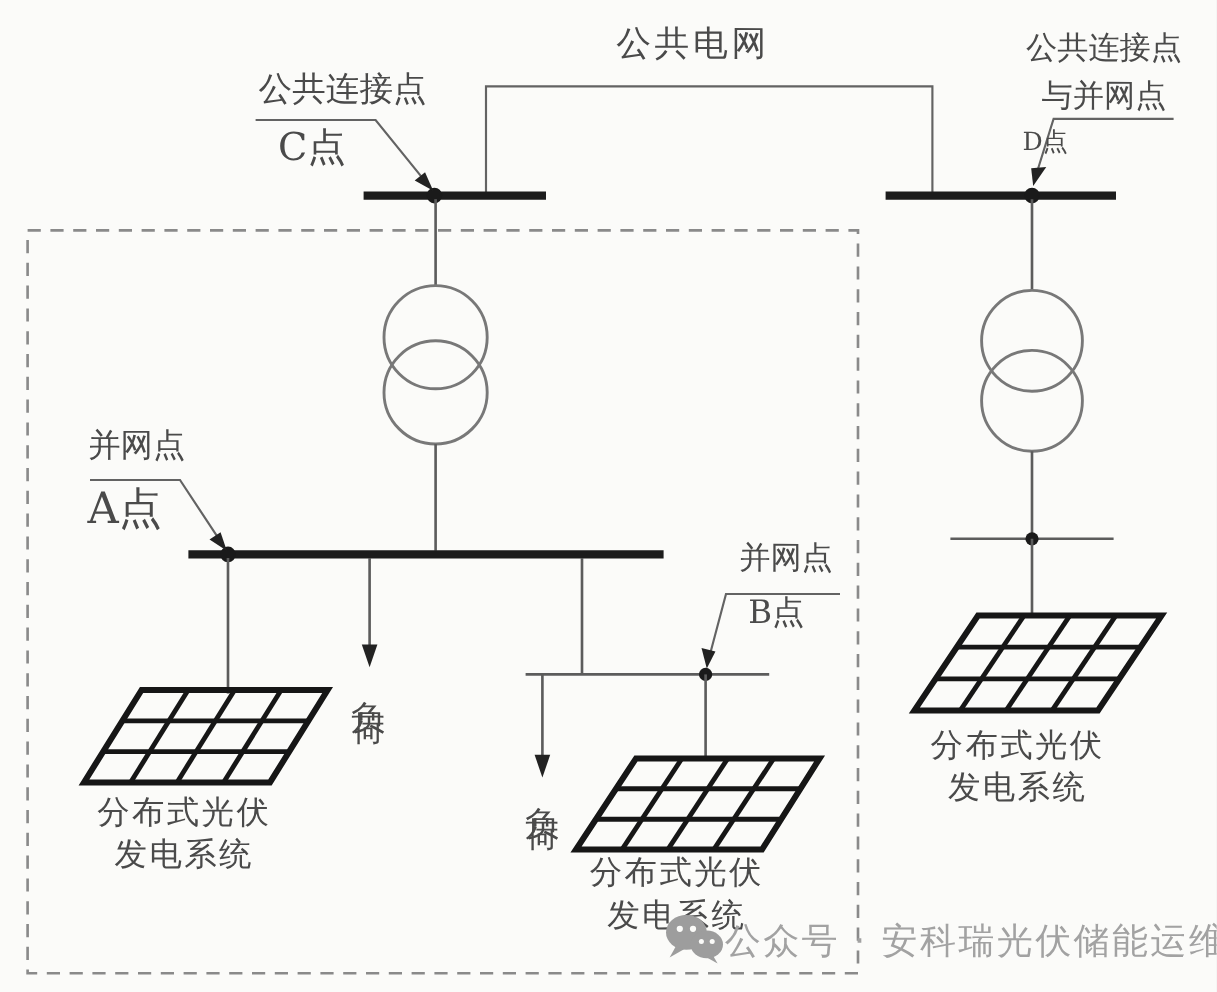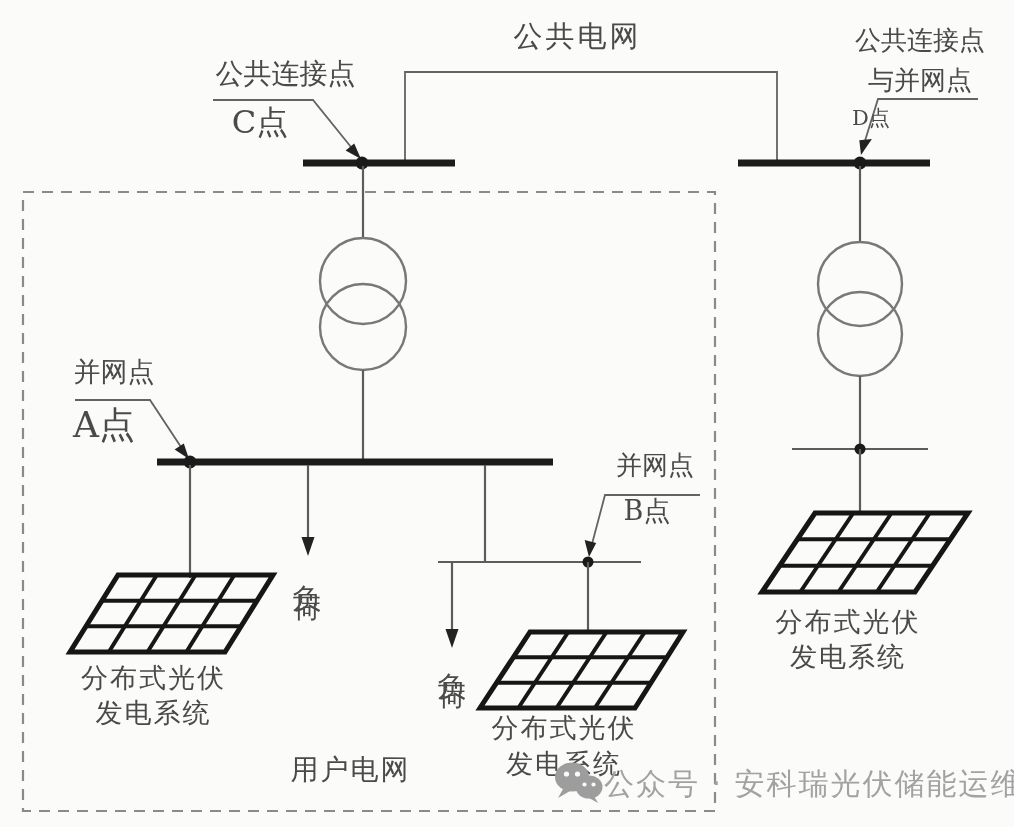--- a/index.html
+++ b/index.html
@@ -151,21 +151,20 @@
 
   <div class="lbl" style="left:66px;top:662px;width:175px;font-size:27px;letter-spacing:2px;">分布式光伏</div>
   <div class="lbl" style="left:66px;top:697px;width:175px;font-size:27px;letter-spacing:2px;">发电系统</div>
 
   <div class="lbl" style="left:478px;top:712px;width:172px;font-size:27px;letter-spacing:2px;">分布式光伏</div>
   <div class="lbl" style="left:478px;top:748px;width:172px;font-size:27px;letter-spacing:2px;">发电系统</div>
 
   <div class="lbl" style="left:762px;top:606px;width:172px;font-size:27px;letter-spacing:2px;">分布式光伏</div>
   <div class="lbl" style="left:762px;top:641px;width:172px;font-size:27px;letter-spacing:2px;">发电系统</div>
 
-  <div class="lbl" style="left:278px;top:754px;width:145px;font-size:28px;letter-spacing:2px;">用户电网</div>
 
   <svg style="left:552px;top:760px;" width="52" height="46" viewBox="0 0 52 46">
     <ellipse cx="20" cy="17" rx="17" ry="14.5" fill="#9d9d9d"></ellipse>
     <path d="M11,29 L6,38 L18,31 Z" fill="#9d9d9d"></path>
     <ellipse cx="37" cy="27" rx="13.5" ry="11.5" fill="#9d9d9d"></ellipse>
     <path d="M42,36 L46,43 L37,38 Z" fill="#9d9d9d"></path>
     <circle cx="14.5" cy="14" r="2.6" fill="#fbfbf9"></circle>
     <circle cx="25.5" cy="14" r="2.6" fill="#fbfbf9"></circle>
     <circle cx="32.5" cy="24.5" r="2.1" fill="#fbfbf9"></circle>
     <circle cx="41.5" cy="24.5" r="2.1" fill="#fbfbf9"></circle>

